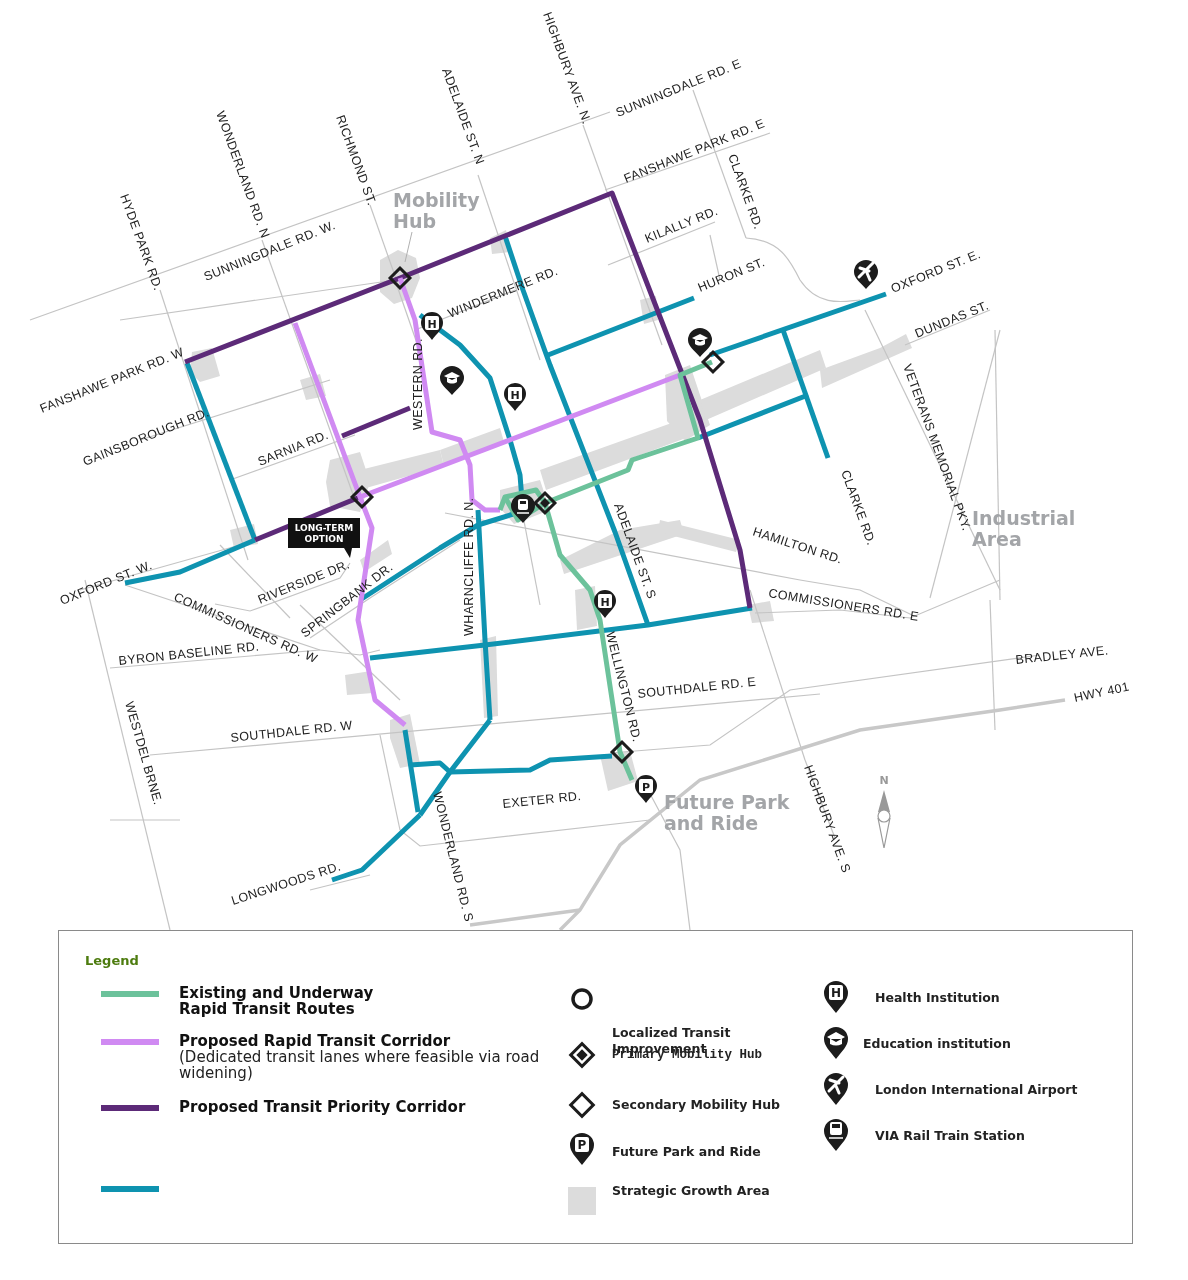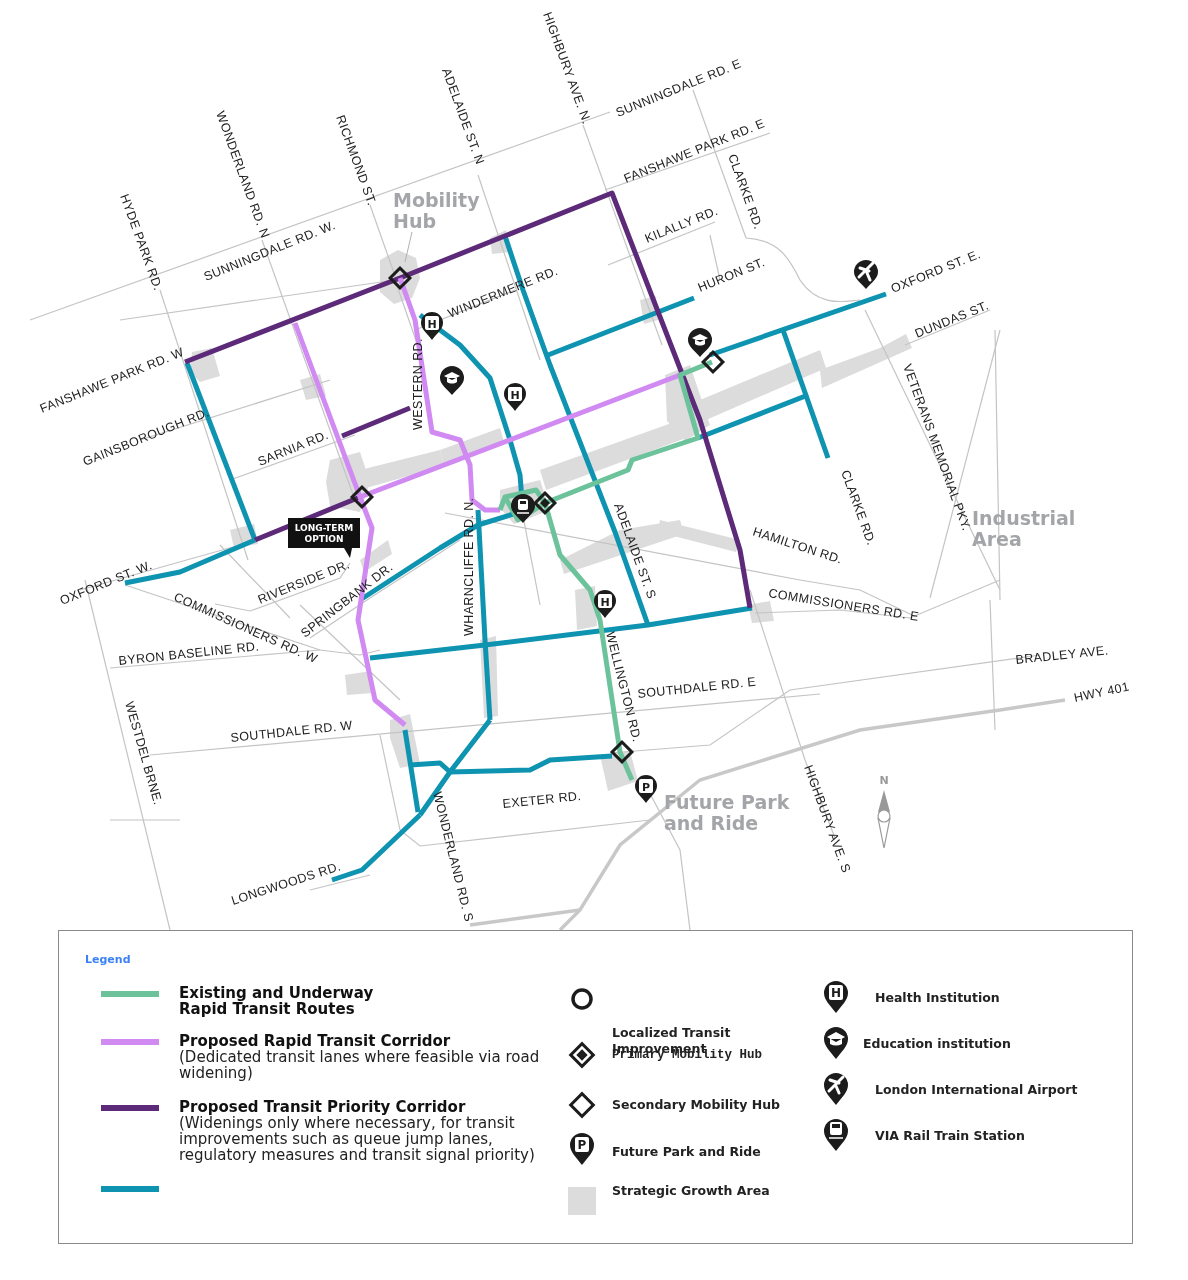--- a/index.html
+++ b/index.html
@@ -2,21 +2,21 @@
 <html><head>
 <meta charset="utf-8">
 <style>
   html,body{margin:0;padding:0;background:#fff;}
   body{width:1188px;height:1280px;position:relative;overflow:hidden;font-family:"Liberation Sans",sans-serif;}
   #map{position:absolute;left:0;top:0;width:1188px;height:930px;}
   .rl{font-family:"Liberation Sans",sans-serif;font-size:12.5px;fill:#222;letter-spacing:0.4px;}
   .area-label{font-family:"DejaVu Sans",sans-serif;font-weight:bold;fill:#a3a5a8;font-size:19px;}
   .callout{font-family:"DejaVu Sans",sans-serif;font-weight:bold;fill:#fff;font-size:9px;}
   #legend{position:absolute;left:58px;top:930px;width:1075px;height:314px;border:1.5px solid #8a8a8a;box-sizing:border-box;background:#fff;}
-  .lg-title{position:absolute;left:26px;top:22px;font-family:"DejaVu Sans",sans-serif;font-weight:bold;font-size:11px;color:#3b82f6;}
+  .lg-title{position:absolute;left:26px;top:22px;font-family:"DejaVu Sans",sans-serif;font-weight:bold;font-size:13px;color:#4d7c0f;}
   .lg-line-item{position:absolute;left:42px;width:440px;}
   .lg-swatch{position:absolute;left:0;top:6px;width:58px;height:6px;}
   .lg-text{position:absolute;left:78px;top:0;width:380px;font-family:"DejaVu Sans",sans-serif;font-size:15px;color:#222;line-height:16px;}
   .lg-text b{font-weight:bold;color:#111;display:block;}
   .lg-sym-item{position:absolute;height:36px;}
   .lg-sym{position:absolute;left:0;top:0;width:34px;height:36px;}
   .lg-sym-text{position:absolute;left:47px;top:0;width:200px;font-family:"DejaVu Sans",sans-serif;font-weight:bold;font-size:12.5px;color:#222;line-height:16px;}
 </style>
 </head>
 <body>
@@ -275,21 +275,21 @@
   </div>
   <div class="lg-line-item" style="top:102px;">
     <div class="lg-swatch" style="background:#d08af2;"></div>
     <div class="lg-text">
       <b>Proposed Rapid Transit Corridor</b><span>(Dedicated transit lanes where feasible via road widening)</span>
     </div>
   </div>
   <div class="lg-line-item" style="top:168px;">
     <div class="lg-swatch" style="background:#5c2a78;"></div>
     <div class="lg-text">
-      <b>Proposed Transit Priority Corridor</b><span>(Widenings only where necessary, for transit improvements such as queue jump lanes, regulatory measures and transit signal priority)</span>
+      <b>Proposed Transit Priority Corridor</b>
     </div>
   </div>
   <div class="lg-line-item" style="top:249px;">
     <div class="lg-swatch" style="background:#0e93b0;"></div>
     <div class="lg-text" style="width:400px;">
       
     </div>
   </div>
 
   <div class="lg-sym-item" style="left:506px;top:50px;">

